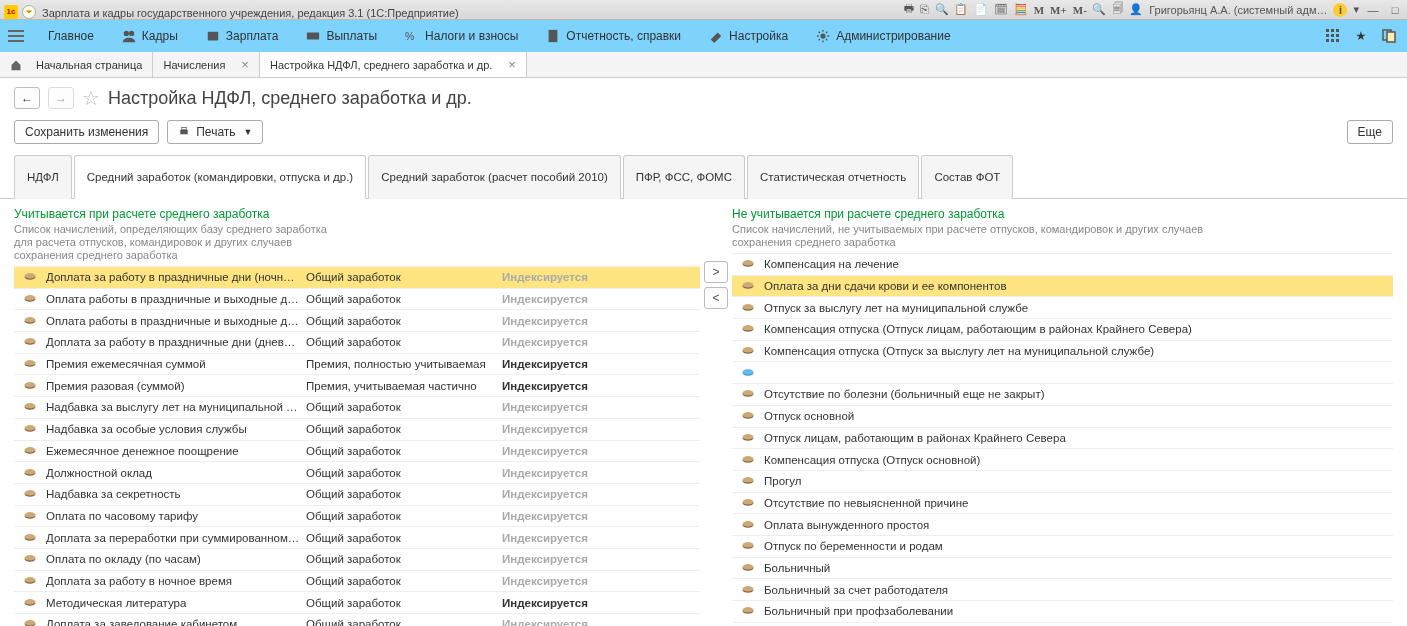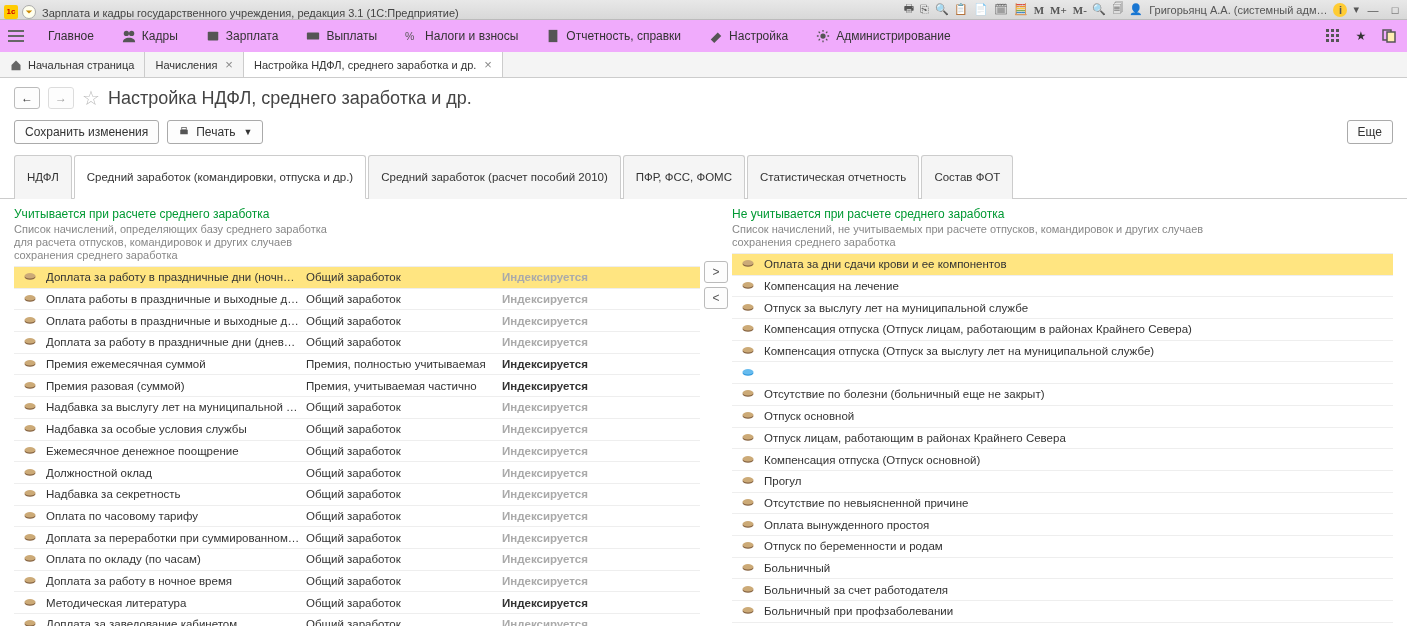--- a/index.html
+++ b/index.html
@@ -10,30 +10,30 @@
   .titlebar .drop { width:14px; height:14px; border:1px solid #aaa; border-radius:7px; background:#ffe; margin-right:6px; display:flex; align-items:center; justify-content:center;}
   .titlebar .drop svg{width:8px;height:8px;}
   .titlebar .title { font-size:11px; color:#444; }
   .titlebar .right-icons { margin-left:auto; display:flex; align-items:center; gap:6px; }
   .titlebar .right-icons span { font-size:11px; color:#555; cursor:pointer; }
   .mmm{font-weight:bold; font-family:'Times New Roman',serif;}
   .user { font-size:11px; color:#444; }
   .info-ico{width:14px;height:14px;background:#ffcc33;border-radius:7px;display:inline-flex;align-items:center;justify-content:center;font-weight:bold;color:#555;font-size:10px;}
   .winbtn{width:16px;text-align:center;}
   
-  .mainmenu { height:32px; background:#f0abfc; display:flex; align-items:center; padding:12px 4px; }
+  .mainmenu { height:32px; background:#7dd3fc; display:flex; align-items:center; padding:12px 4px; }
   .mainmenu .burger { width:24px; height:24px; display:flex; flex-direction:column; justify-content:center; gap:3px; padding:4px; margin-right:6px; cursor:pointer;}
   .mainmenu .burger span{height:2px;background:#666;}
   .mainmenu .item { display:flex; align-items:center; gap:6px; padding:0 14px; cursor:pointer; color:#333; font-size:12px;}
   .mainmenu .item svg{width:14px;height:14px;fill:#555;}
   .mainmenu .spacer{flex:1;}
   .mainmenu .ricon{width:24px;height:24px;display:flex;align-items:center;justify-content:center;cursor:pointer;margin:0 2px;}
   
   .tabsbar { height:26px; background:#f4f4f4; border-bottom:1px solid #ccc; display:flex; align-items:stretch; }
-  .tabsbar .tab { display:flex; align-items:center; padding:0 10px; border-right:1px solid #ccc; background:#f4f4f4; cursor:pointer; gap:6px; font-size:11px;}
+  .tabsbar .tab { display:flex; align-items:center; padding:0 10px; border-right:1px solid #ccc; background:#f4f4f4; cursor:pointer; gap:14px; font-size:11px;}
   .tabsbar .tab.home svg{width:12px;height:12px;fill:#666;}
   .tabsbar .tab .close{color:#888;font-size:13px;margin-left:2px;}
   .tabsbar .tab.active{background:#fff;}
   
   .pagehead { padding:8px 14px 6px; display:flex; align-items:center; gap:8px;}
   .navarrow{width:26px;height:22px;border:1px solid #bbb;border-radius:3px;display:flex;align-items:center;justify-content:center;background:#fdfdfd;cursor:pointer;}
   .navarrow.disabled{opacity:0.5;}
   .star{color:#bbb;font-size:20px;cursor:pointer;}
   .pagetitle{font-size:18px;color:#444;}
   
@@ -440,37 +440,37 @@
   </div>
   <div class="midbtns">
     <div class="mbtn">&gt;</div>
     <div class="mbtn">&lt;</div>
   </div>
   <div class="col right">
     <div class="greenhdr">Не учитывается при расчете среднего заработка</div>
     <div class="desc" style="max-width:500px">Список начислений, не учитываемых при расчете отпусков, командировок и других случаев сохранения среднего заработка</div>
     <div class="grid">
       <div class="gridbody" id="right-rows">
+          <div class="row">
+            <span class="ic">
+              <svg viewBox="0 0 18 12">
+                <ellipse cx="9" cy="6" rx="7" ry="3.5" fill="#886644"></ellipse>
+                <ellipse cx="9" cy="4.5" rx="7" ry="3.5" fill="#ccaa77"></ellipse>
+              </svg>
+            </span>
+            <span class="c1">Компенсация на лечение</span>
+          </div>
           <div class="row selected">
             <span class="ic">
               <svg viewBox="0 0 18 12">
                 <ellipse cx="9" cy="6" rx="7" ry="3.5" fill="#886644"></ellipse>
                 <ellipse cx="9" cy="4.5" rx="7" ry="3.5" fill="#ccaa77"></ellipse>
               </svg>
             </span>
             <span class="c1">Оплата за дни сдачи крови и ее компонентов</span>
-          </div>
-          <div class="row">
-            <span class="ic">
-              <svg viewBox="0 0 18 12">
-                <ellipse cx="9" cy="6" rx="7" ry="3.5" fill="#886644"></ellipse>
-                <ellipse cx="9" cy="4.5" rx="7" ry="3.5" fill="#ccaa77"></ellipse>
-              </svg>
-            </span>
-            <span class="c1">Компенсация на лечение</span>
           </div>
           <div class="row">
             <span class="ic">
               <svg viewBox="0 0 18 12">
                 <ellipse cx="9" cy="6" rx="7" ry="3.5" fill="#886644"></ellipse>
                 <ellipse cx="9" cy="4.5" rx="7" ry="3.5" fill="#ccaa77"></ellipse>
               </svg>
             </span>
             <span class="c1">Отпуск за выслугу лет на муниципальной службе</span>
           </div>

